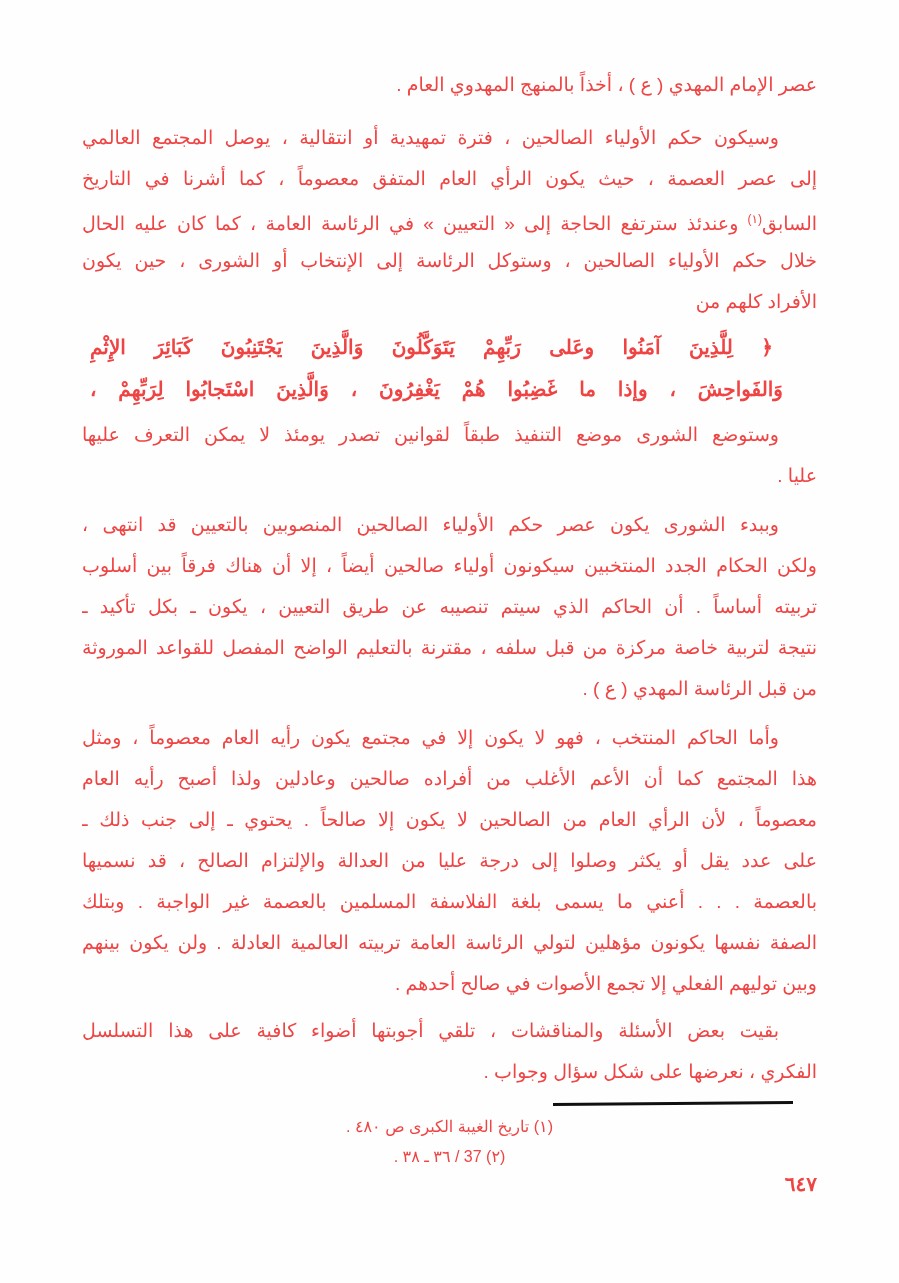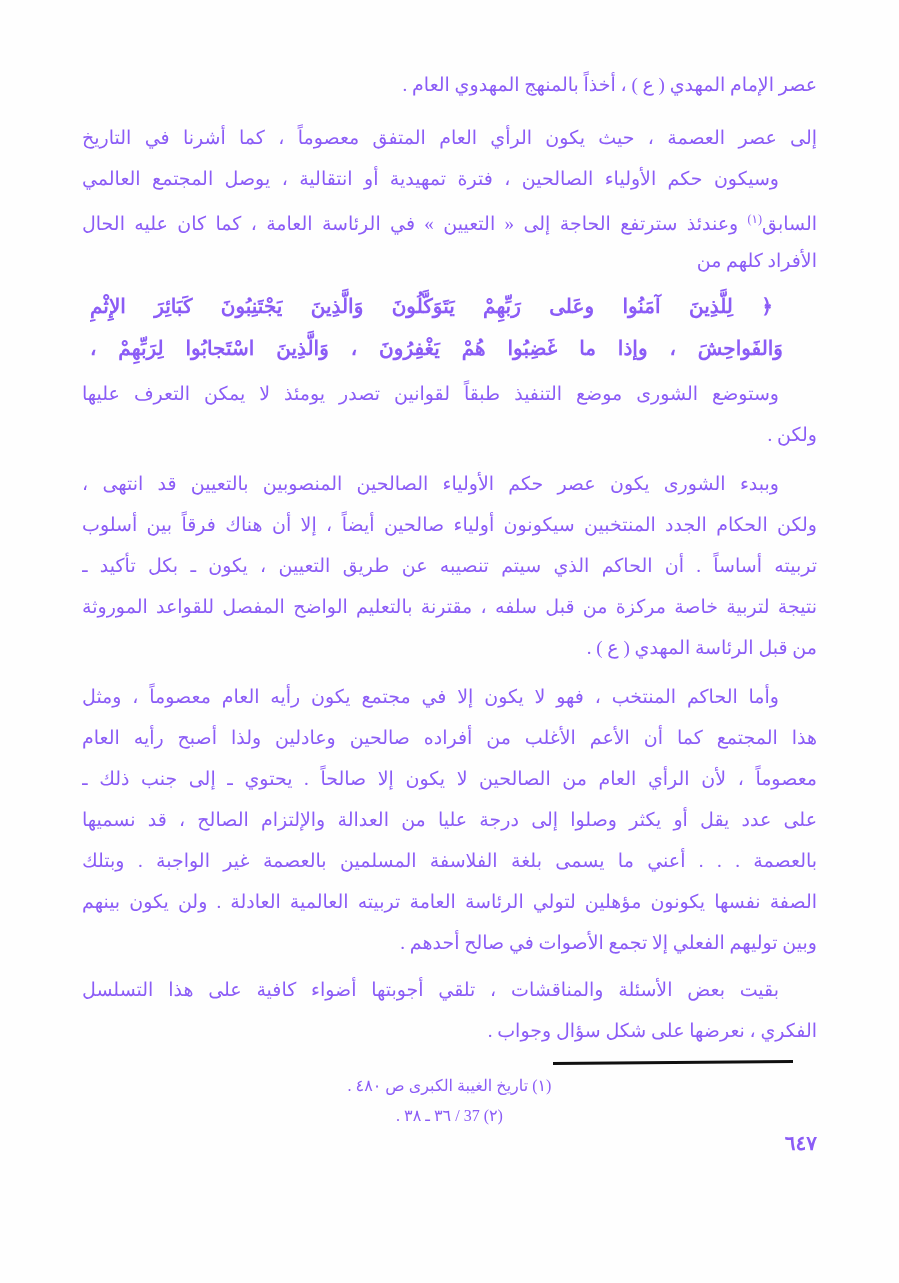--- a/index.html
+++ b/index.html
@@ -1,22 +1,22 @@
 <!DOCTYPE html>
 <html lang="ar" dir="rtl"><head>
 <meta charset="utf-8">
 <style>
   html,body{margin:0;padding:0;background:#e8e8e8;}
   .page{
     position:relative;
     width:899px;height:1283px;
     margin:0 auto;
     background:#fefefe;
-    color:#8b5cf6;
-    font-family:Liberation Serif, serif;
+    color:#ef4444;
+    font-family:Liberation Sans, sans-serif;
     direction:rtl;
     overflow:hidden;
     box-sizing:border-box;
     padding:58px 82px 0 82px;
   }
   .line{
     font-size:19px;
     line-height:41px;
     height:41px;
     text-align:justify;
@@ -71,34 +71,35 @@
 </head>
 <body>
 
 <div class="page">
 
   <div class="para">
     <div class="line end">عصر الإمام المهدي ( ع ) ، أخذاً بالمنهج المهدوي العام .</div>
   </div>
 
   <div class="para mt12">
+    <div class="line first">وسيكون حكم الأولياء الصالحين ، فترة تمهيدية أو انتقالية ، يوصل المجتمع العالمي</div>
     <div class="line">إلى عصر العصمة ، حيث يكون الرأي العام المتفق معصوماً ، كما أشرنا في التاريخ</div>
-    <div class="line first">وسيكون حكم الأولياء الصالحين ، فترة تمهيدية أو انتقالية ، يوصل المجتمع العالمي</div>
     <div class="line"><span>السابق</span><span class="ref">(١)</span><span> وعندئذ سترتفع الحاجة إلى « التعيين » في الرئاسة العامة ، كما كان عليه الحال</span></div>
+    <div class="line">خلال حكم الأولياء الصالحين ، وستوكل الرئاسة إلى الإنتخاب أو الشورى ، حين يكون</div>
     <div class="line end">الأفراد كلهم من</div>
   </div>
 
   <div class="quote">
     <div class="line qfirst">﴿ لِلَّذِينَ آمَنُوا وعَلى رَبِّهِمْ يَتَوَكَّلُونَ وَالَّذِينَ يَجْتَنِبُونَ كَبَائِرَ الإِثْمِ</div>
     <div class="line">وَالفَواحِشَ ، وإذا ما غَضِبُوا هُمْ يَغْفِرُونَ ، وَالَّذِينَ اسْتَجابُوا لِرَبِّهِمْ ،</div>
   </div>
 
   <div class="para mt4">
     <div class="line first">وستوضع الشورى موضع التنفيذ طبقاً لقوانين تصدر يومئذ لا يمكن التعرف عليها</div>
-    <div class="line end">ولكن .</div>
+    <div class="line end">عليا .</div>
   </div>
 
   <div class="para mt8">
     <div class="line first">وببدء الشورى يكون عصر حكم الأولياء الصالحين المنصوبين بالتعيين قد انتهى ،</div>
     <div class="line">ولكن الحكام الجدد المنتخبين سيكونون أولياء صالحين أيضاً ، إلا أن هناك فرقاً بين أسلوب</div>
     <div class="line">تربيته أساساً . أن الحاكم الذي سيتم تنصيبه عن طريق التعيين ، يكون ـ بكل تأكيد ـ</div>
     <div class="line">نتيجة لتربية خاصة مركزة من قبل سلفه ، مقترنة بالتعليم الواضح المفصل للقواعد الموروثة</div>
     <div class="line end">من قبل الرئاسة المهدي ( ع ) .</div>
   </div>
 

